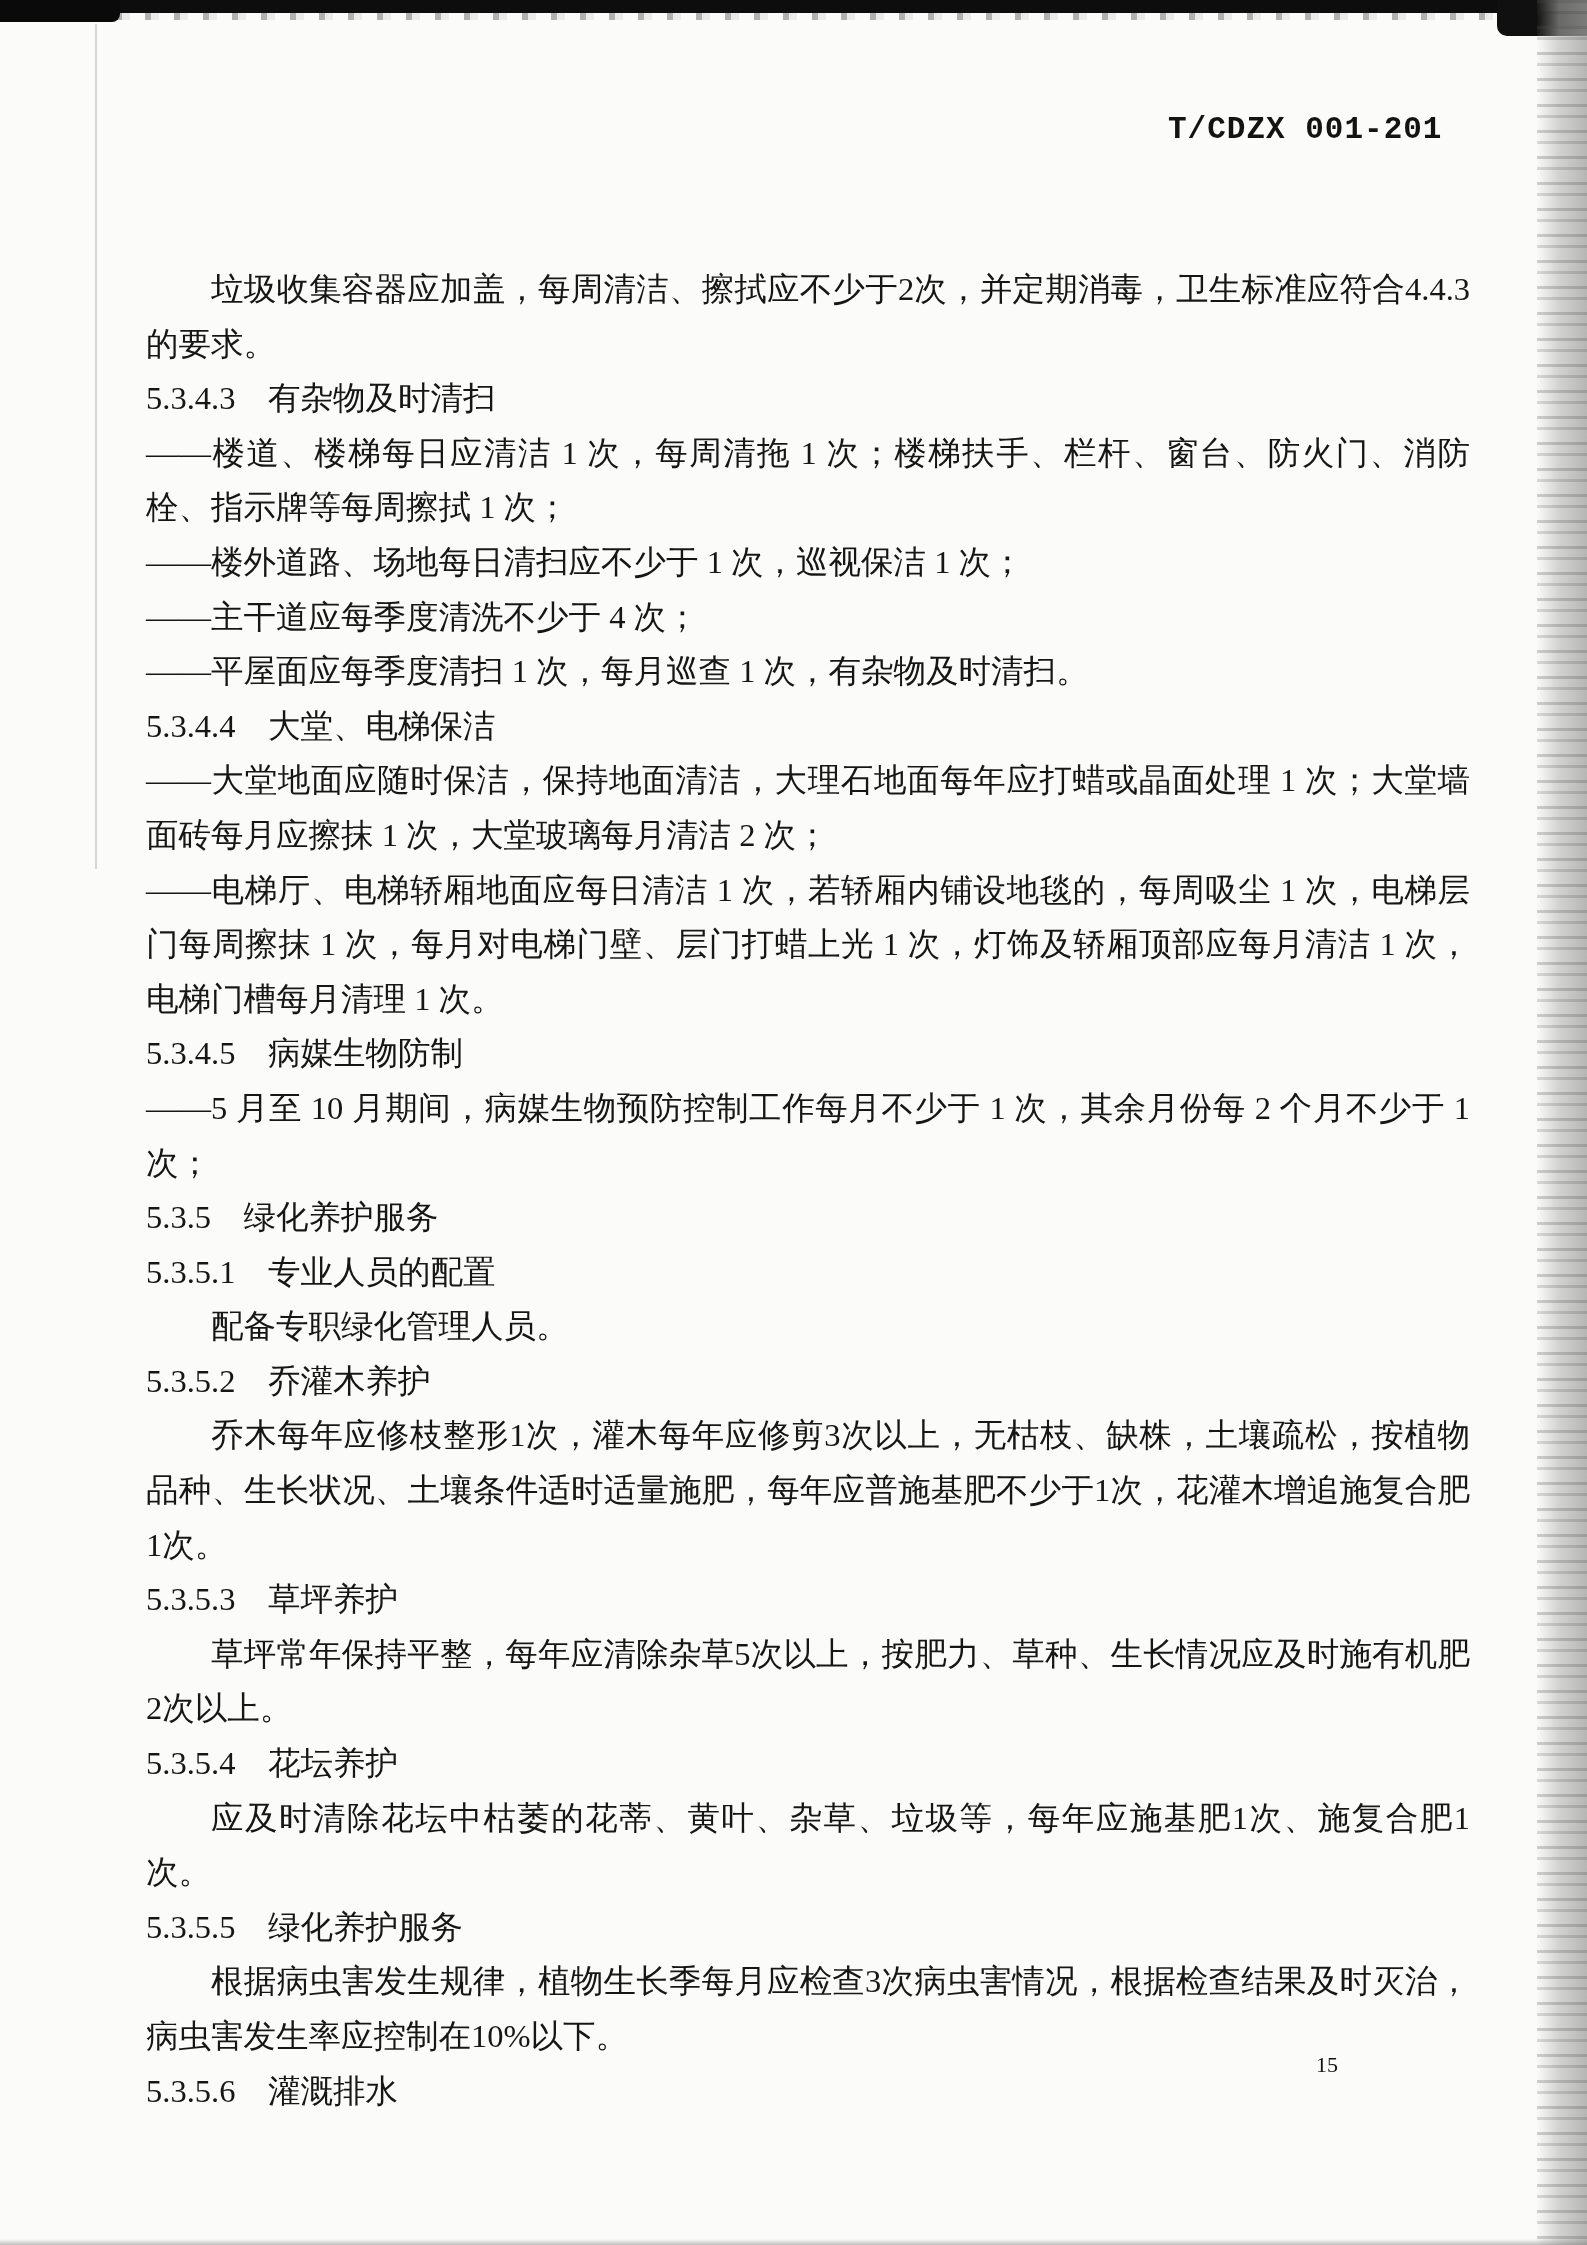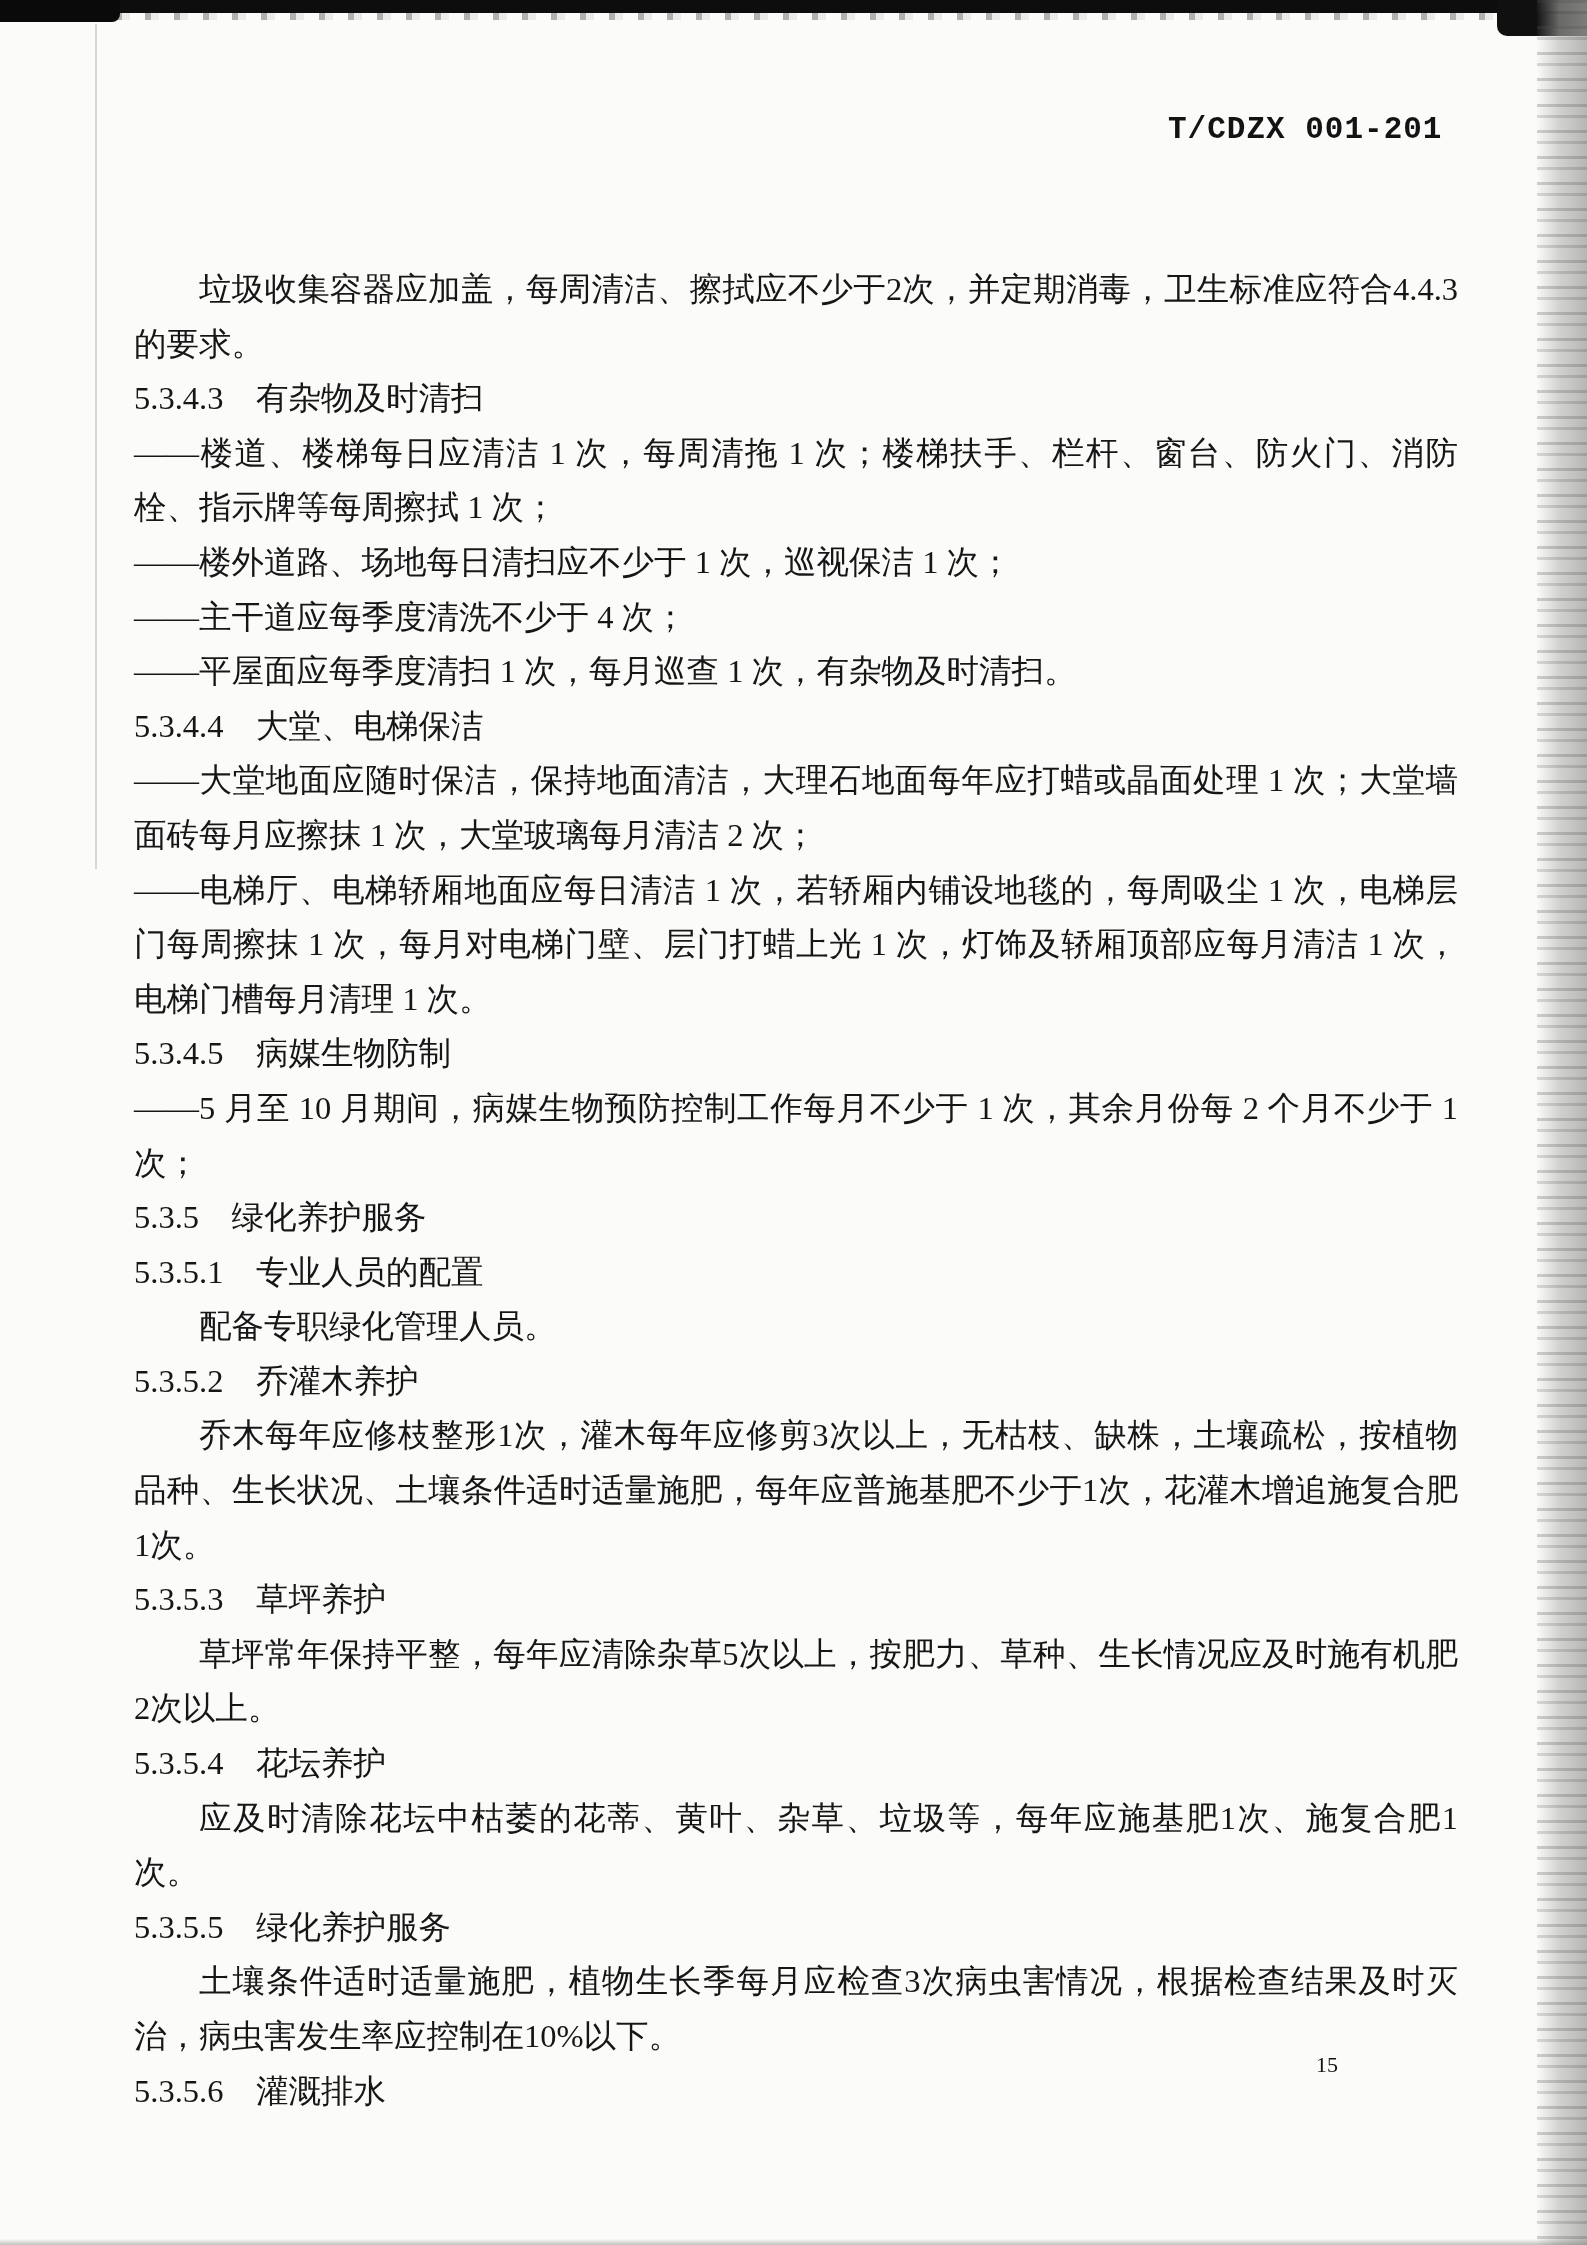--- a/index.html
+++ b/index.html
@@ -54,21 +54,21 @@
 
   
   .doc-number {
     position: absolute; top: 112px; left: 1168px;
     font-family: "Liberation Mono", "DejaVu Sans Mono", monospace;
     font-size: 31px; letter-spacing: 1px; font-weight: 600;
     color: #131313;
     white-space: nowrap;
   }
   .doc-body {
-    position: absolute; left: 134px; top: 262px; width: 1324px;
+    position: absolute; left: 146px; top: 262px; width: 1324px;
     font-size: 32.5px; line-height: 54.6px;
     text-align: justify;
   }
   .para { margin: 0; padding: 0; }
   .para.body { text-indent: 2em; }
   .para.dash { text-indent: 0; }
   .para.heading { text-indent: 0; }
   .page-number {
     position: absolute; left: 1316px; top: 2052px;
     font-size: 22px; color: #111;
@@ -101,17 +101,17 @@
     <p class="para heading">5.3.5　绿化养护服务</p>
     <p class="para heading">5.3.5.1　专业人员的配置</p>
     <p class="para body">配备专职绿化管理人员。</p>
     <p class="para heading">5.3.5.2　乔灌木养护</p>
     <p class="para body">乔木每年应修枝整形1次，灌木每年应修剪3次以上，无枯枝、缺株，土壤疏松，按植物品种、生长状况、土壤条件适时适量施肥，每年应普施基肥不少于1次，花灌木增追施复合肥1次。</p>
     <p class="para heading">5.3.5.3　草坪养护</p>
     <p class="para body">草坪常年保持平整，每年应清除杂草5次以上，按肥力、草种、生长情况应及时施有机肥2次以上。</p>
     <p class="para heading">5.3.5.4　花坛养护</p>
     <p class="para body">应及时清除花坛中枯萎的花蒂、黄叶、杂草、垃圾等，每年应施基肥1次、施复合肥1次。</p>
     <p class="para heading">5.3.5.5　绿化养护服务</p>
-    <p class="para body">土壤条件适时适量施肥，植物生长季每月应检查3次病虫害情况，根据检查结果及时灭治，病虫害发生率应控制在10%以下。</p>
+    <p class="para body">根据病虫害发生规律，植物生长季每月应检查3次病虫害情况，根据检查结果及时灭治，病虫害发生率应控制在10%以下。</p>
     <p class="para heading">5.3.5.6　灌溉排水</p>
   </div>
 
 <div class="page-number">15</div>
 
 </body></html>

